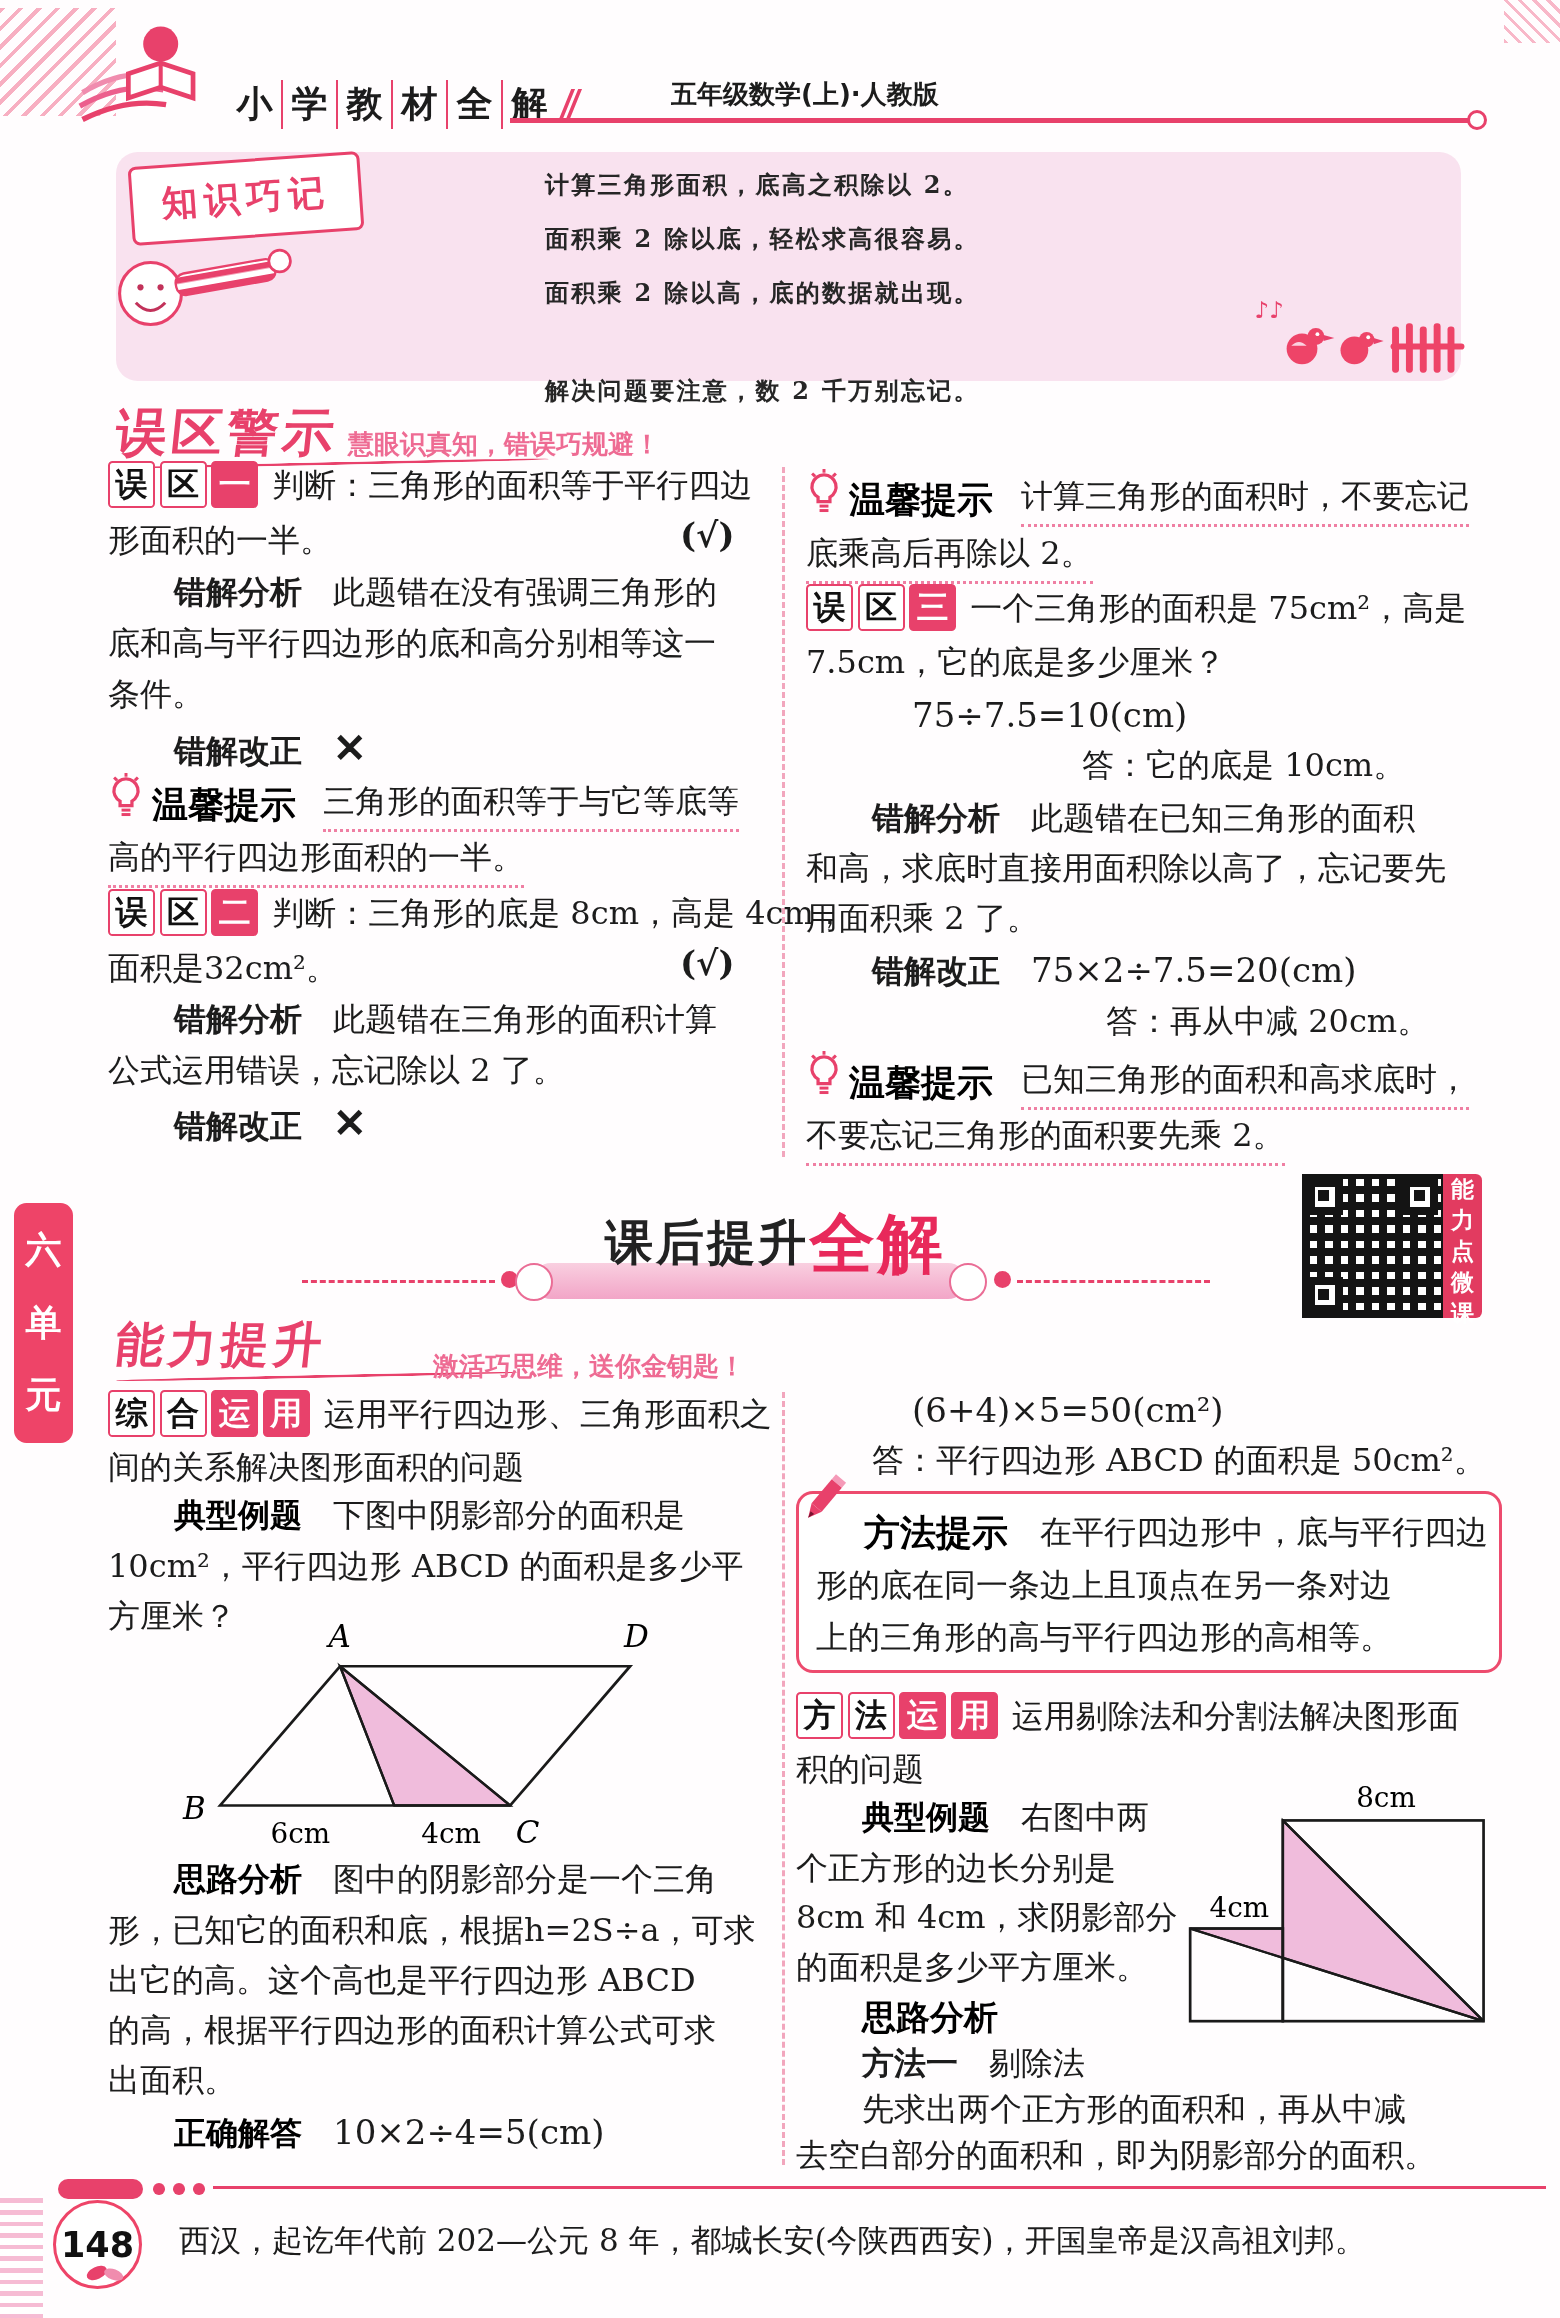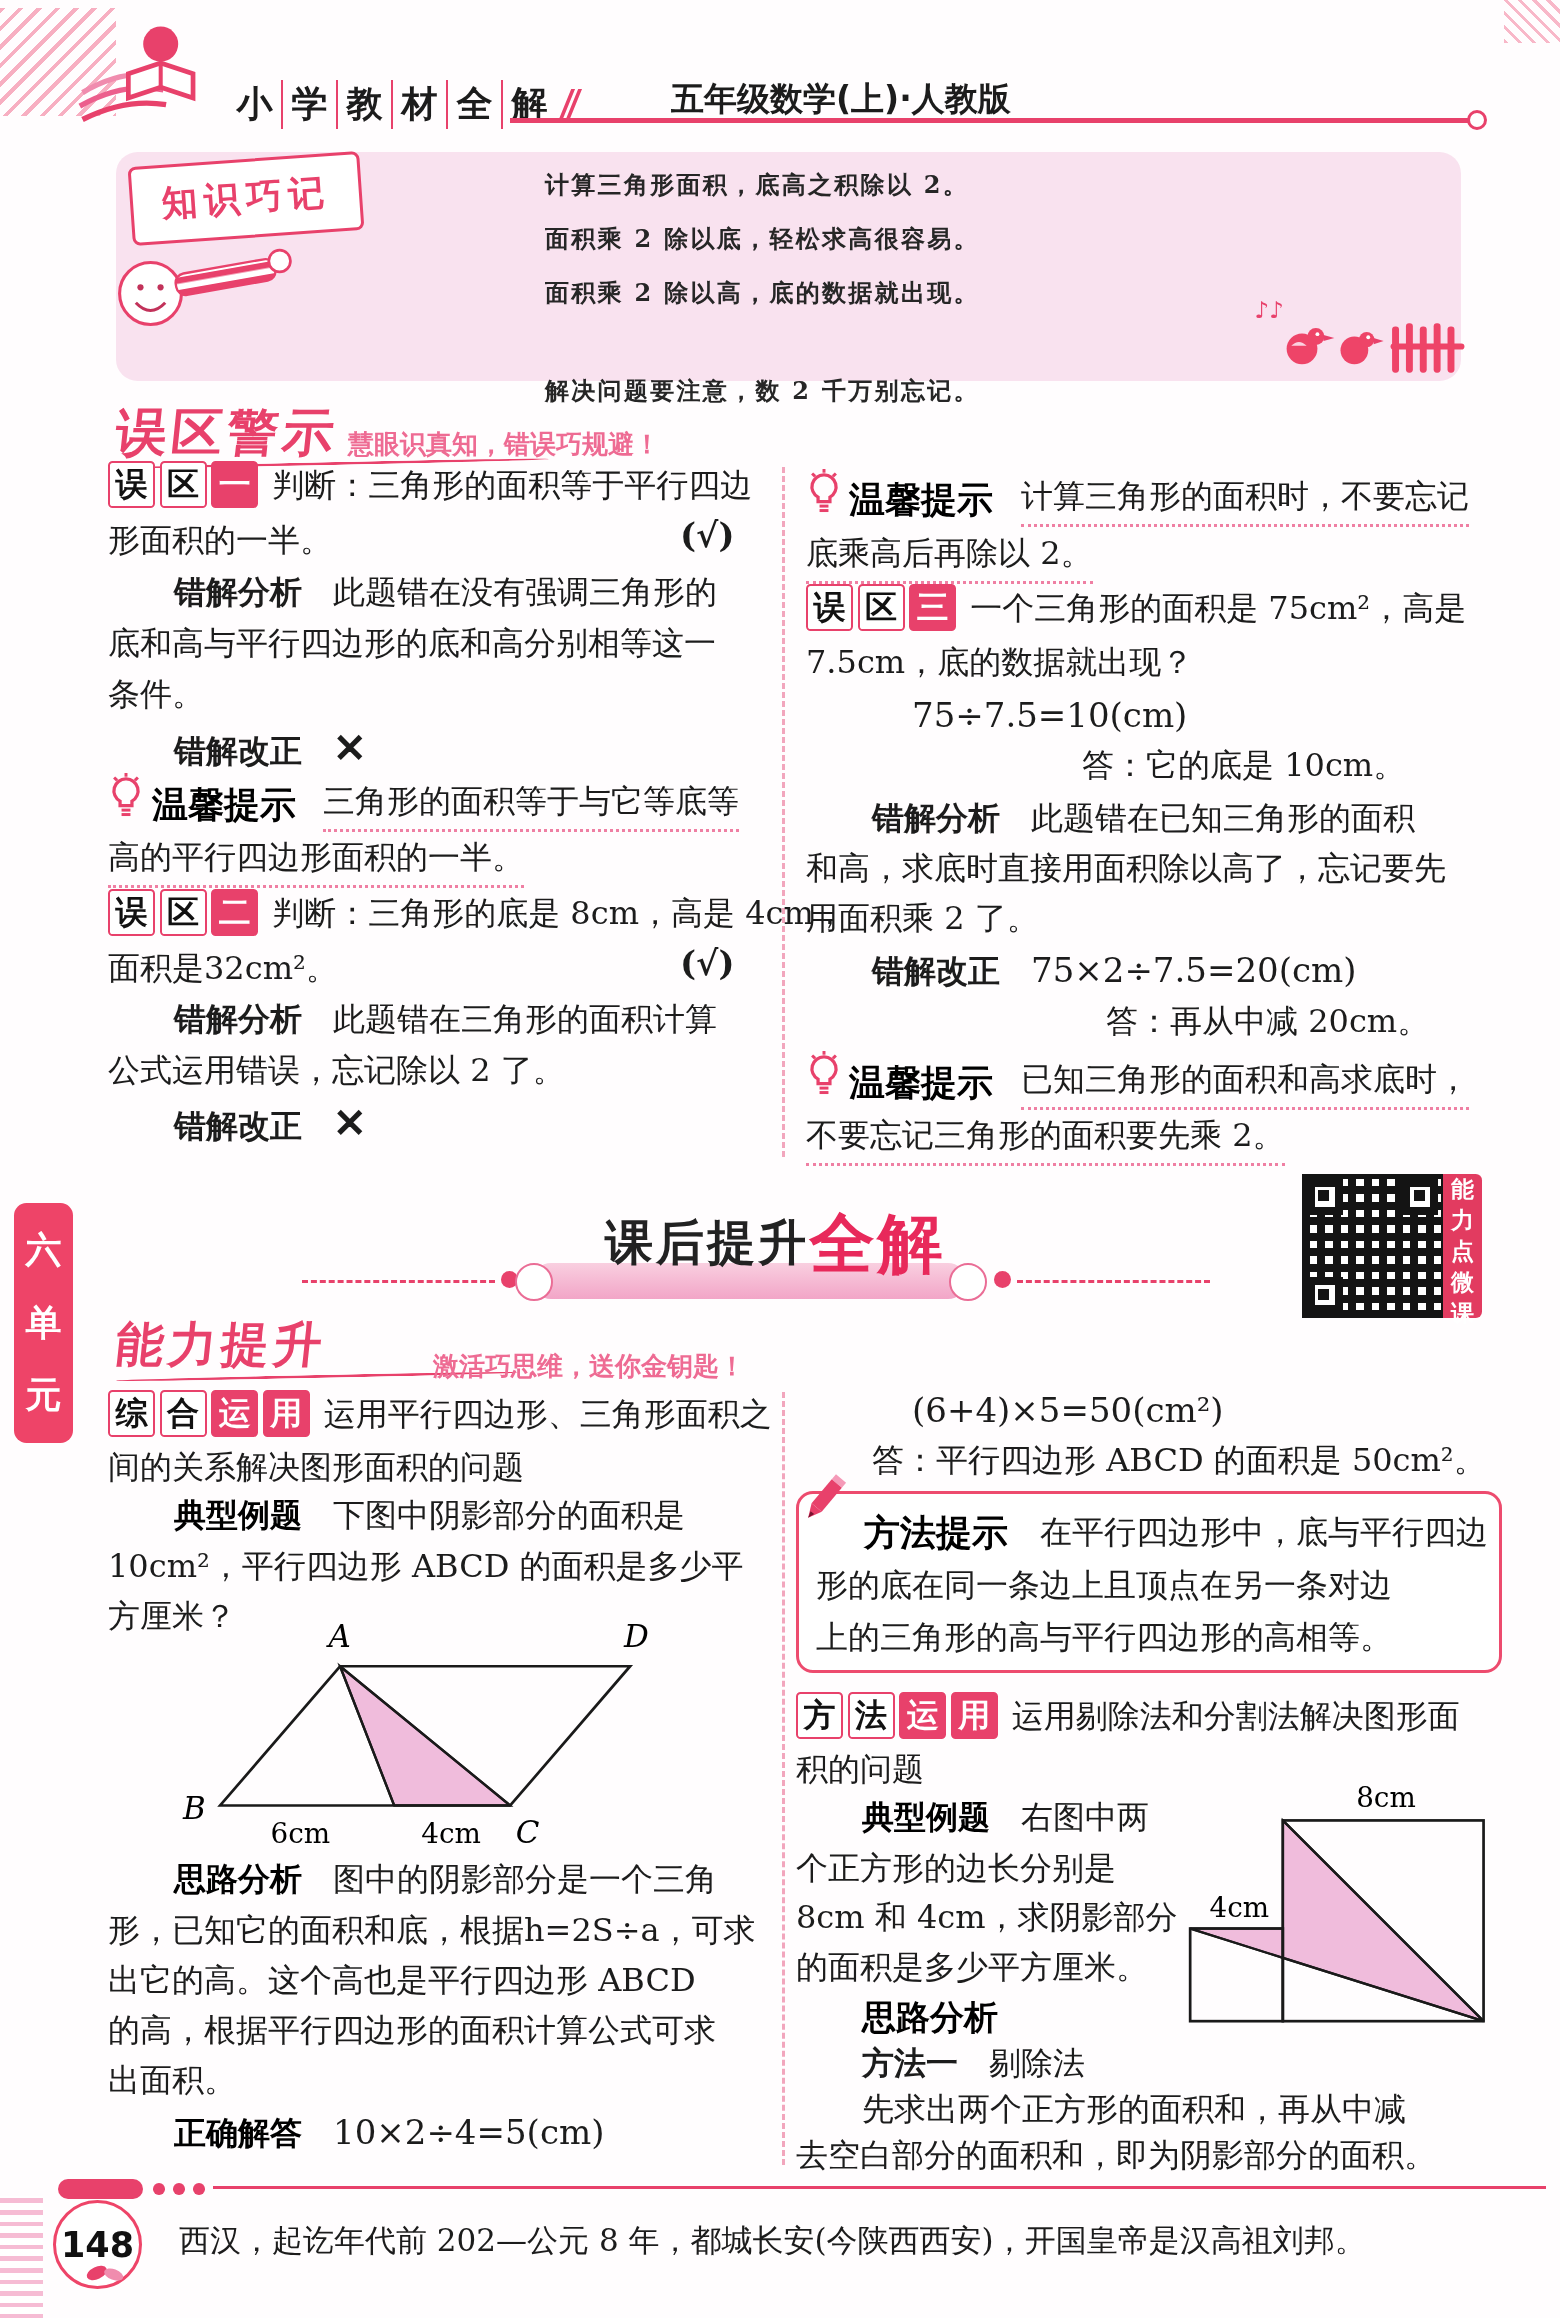--- a/index.html
+++ b/index.html
@@ -79,21 +79,21 @@
   </div>
   <div class="abs" style="left:228px;top:80px;display:flex;align-items:center;">
     <span style="font-size:36px;font-weight:700;font-family:'DejaVu Sans',sans-serif;padding:0 8.5px;border-right:2.3px solid #e8416b;">小</span>
     <span style="font-size:36px;font-weight:700;font-family:'DejaVu Sans',sans-serif;padding:0 8.5px;border-right:2.3px solid #e8416b;">学</span>
     <span style="font-size:36px;font-weight:700;font-family:'DejaVu Sans',sans-serif;padding:0 8.5px;border-right:2.3px solid #e8416b;">教</span>
     <span style="font-size:36px;font-weight:700;font-family:'DejaVu Sans',sans-serif;padding:0 8.5px;border-right:2.3px solid #e8416b;">材</span>
     <span style="font-size:36px;font-weight:700;font-family:'DejaVu Sans',sans-serif;padding:0 8.5px;border-right:2.3px solid #e8416b;">全</span>
     <span style="font-size:36px;font-weight:700;font-family:'DejaVu Sans',sans-serif;padding:0 8.5px;">解</span>
     <span style="font-size:34px;font-weight:900;color:#e8416b;transform:skewX(-22deg);margin-left:4.6px;">∥</span>
   </div>
-  <div class="abs" style="left:671px;top:77px;font-size:33px;font-weight:700;font-family:'DejaVu Sans',sans-serif;">五年级数学(上)·人教版</div>
+  <div class="abs" style="left:671px;top:77px;font-size:26px;font-weight:700;font-family:'DejaVu Sans',sans-serif;">五年级数学(上)·人教版</div>
   <div class="abs footer-line" style="left:510px;top:118px;width:960px;height:4.6px;"></div>
   <div class="abs" style="left:1467px;top:110px;width:14px;height:14px;border:3.1px solid #e8416b;border-radius:50%;background:#fff;"></div>
 
   <div class="abs mnembox" style="left:116px;top:152px;width:1345px;height:229px;"></div>
   <div class="abs badge" style="left:130px;top:159px;width:226px;height:73px;">知识巧记</div>
   <div class="abs" style="left:108px;top:216px;">
     <svg width="201" height="155" viewBox="0 0 260 200">
       <defs>
         <pattern id="armstripes" width="16" height="16" patternUnits="userSpaceOnUse" patternTransform="rotate(90)">
           <rect width="16" height="16" fill="#fff"></rect>
@@ -210,21 +210,21 @@
   <div class="abs t tipline" style="left:806px;top:533px;">底乘高后再除以 2。</div>
 
   <div class="abs hline" style="left:806px;top:584px;">
     <span class="lblbox">
       <span class="c">误</span>
       <span class="c">区</span>
       <span class="c n">三</span>
     </span>
     <span class="t">一个三角形的面积是 75cm²，高是</span>
   </div>
-  <div class="abs t" style="left:806px;top:642px;">7.5cm，底的数据就出现？</div>
+  <div class="abs t" style="left:806px;top:642px;">7.5cm，它的底是多少厘米？</div>
   <div class="abs t eqn" style="left:912px;top:694px;">75÷7.5=10(cm)</div>
   <div class="abs t" style="left:1082px;top:745px;">答：它的底是 10cm。</div>
   <div class="abs t" style="left:806px;top:848px;">和高，求底时直接用面积除以高了，忘记要先</div>
   <div class="abs" style="left:872px;top:798px;">
     <span class="bb t">错解分析</span><span class="gap"></span><span class="t">此题错在已知三角形的面积</span>
   </div>
   <div class="abs t" style="left:806px;top:898px;">用面积乘 2 了。</div>
   <div class="abs" style="left:872px;top:949px;">
     <span class="bb t">错解改正</span><span class="gap"></span><span class="t eqn">75×2÷7.5=20(cm)</span>
   </div>

